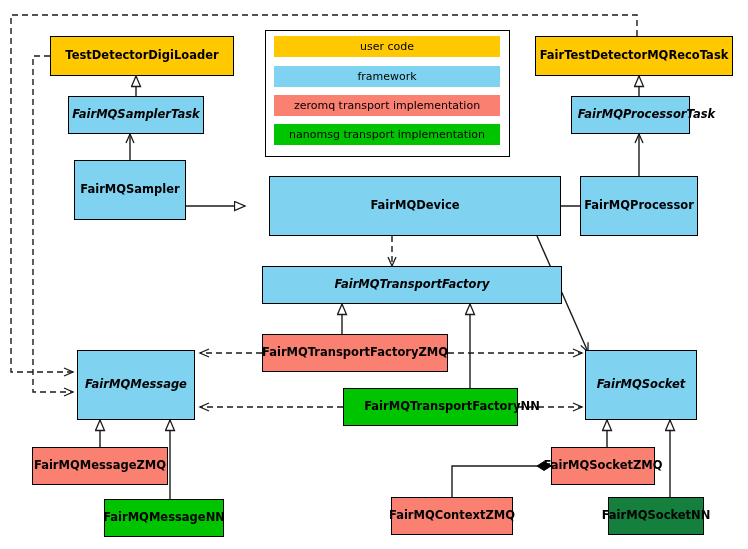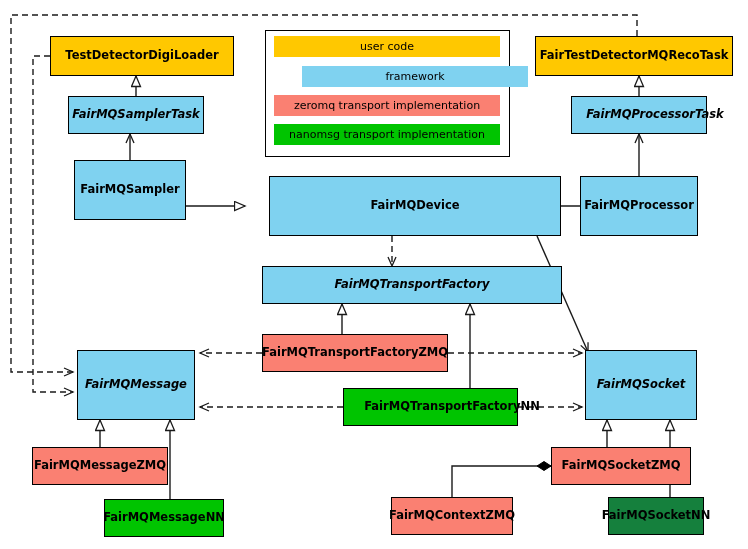--- a/index.html
+++ b/index.html
@@ -77,21 +77,21 @@
 
       <path d="M452,497 L452,466 L551,466" marker-end="url(#diamond)"></path>
     </g>
   </svg>
 
   <div class="legend-box" style="left:265px;top:30px;width:245px;height:127px;"></div>
 
   <div class="legend-row" style="left:274px;top:36px;width:226px;height:21px;background:#FFC800;">
     <span>user code</span>
   </div>
-  <div class="legend-row" style="left:274px;top:66px;width:226px;height:21px;background:#7FD2F0;margin-left:28px;">
+  <div class="legend-row" style="left:274px;top:66px;width:226px;height:21px;background:#7FD2F0;">
     <span>framework</span>
   </div>
   <div class="legend-row" style="left:274px;top:95px;width:226px;height:21px;background:#FA8072;">
     <span>zeromq transport implementation</span>
   </div>
   <div class="legend-row" style="left:274px;top:124px;width:226px;height:21px;background:#00C400;">
     <span>nanomsg transport implementation</span>
   </div>
 
   <div class="node bold" style="left:50px;top:36px;width:184px;height:40px;background:#FFC800;">
@@ -99,21 +99,21 @@
   </div>
 
   <div class="node bold" style="left:535px;top:36px;width:198px;height:40px;background:#FFC800;">
     <span>FairTestDetectorMQRecoTask</span>
   </div>
 
   <div class="node italic" style="left:68px;top:96px;width:136px;height:38px;background:#7FD2F0;">
     <span>FairMQSamplerTask</span>
   </div>
 
-  <div class="node italic" style="left:571px;top:96px;width:136px;height:38px;background:#7FD2F0;padding-left:36px;">
+  <div class="node italic" style="left:571px;top:96px;width:119px;height:38px;background:#7FD2F0;padding-left:36px;">
     <span>FairMQProcessorTask</span>
   </div>
 
   <div class="node bold" style="left:74px;top:160px;width:112px;height:60px;background:#7FD2F0;">
     <span>FairMQSampler</span>
   </div>
 
   <div class="node bold" style="left:245px;top:176px;width:292px;height:60px;background:#7FD2F0;margin-left:24px;">
     <span>FairMQDevice</span>
   </div>
@@ -143,21 +143,21 @@
   </div>
 
   <div class="node bold" style="left:32px;top:447px;width:136px;height:38px;background:#FA8072;">
     <span>FairMQMessageZMQ</span>
   </div>
 
   <div class="node bold" style="left:104px;top:499px;width:120px;height:38px;background:#00C400;">
     <span>FairMQMessageNN</span>
   </div>
 
-  <div class="node bold" style="left:551px;top:447px;width:140px;height:38px;background:#FA8072;">
+  <div class="node bold" style="left:551px;top:447px;width:104px;height:38px;background:#FA8072;">
     <span>FairMQSocketZMQ</span>
   </div>
 
   <div class="node bold" style="left:391px;top:497px;width:122px;height:38px;background:#FA8072;">
     <span>FairMQContextZMQ</span>
   </div>
 
   <div class="node bold" style="left:608px;top:497px;width:96px;height:38px;background:#15803d;">
     <span>FairMQSocketNN</span>
   </div>

